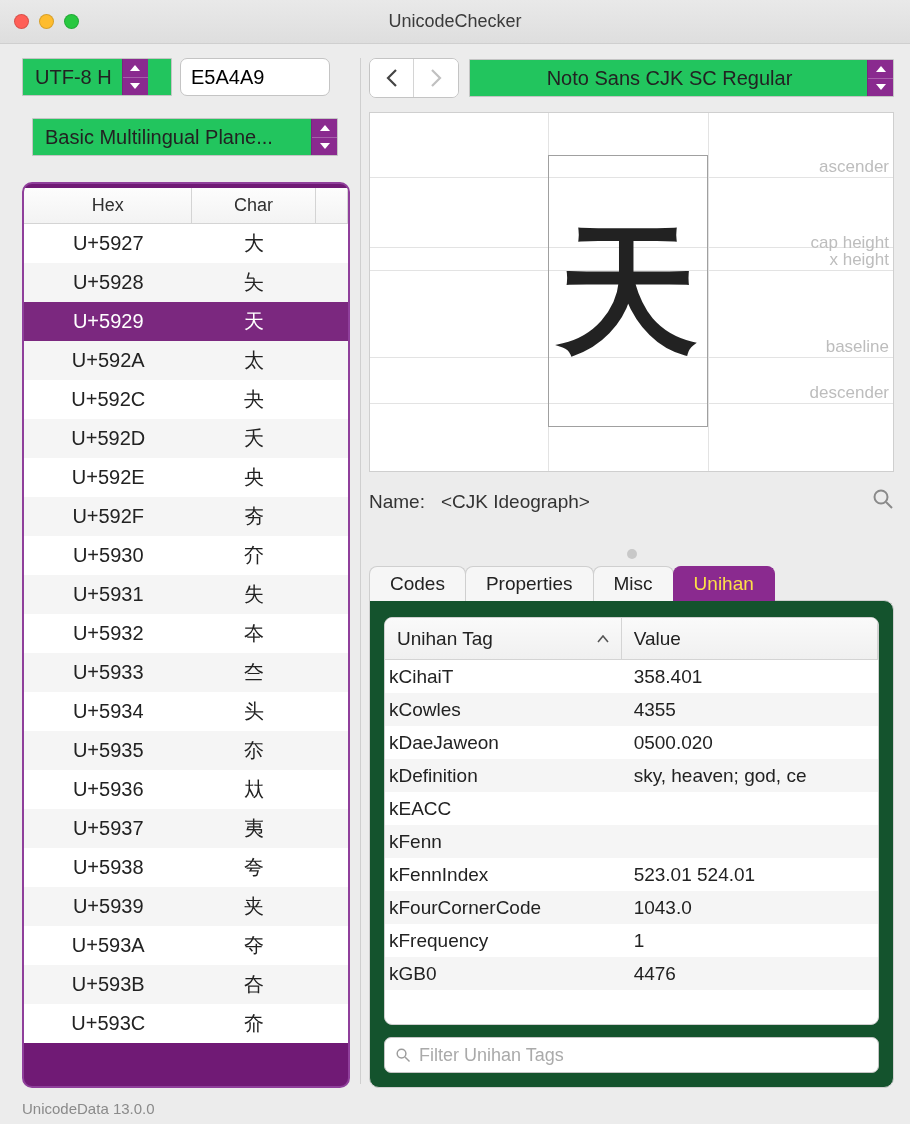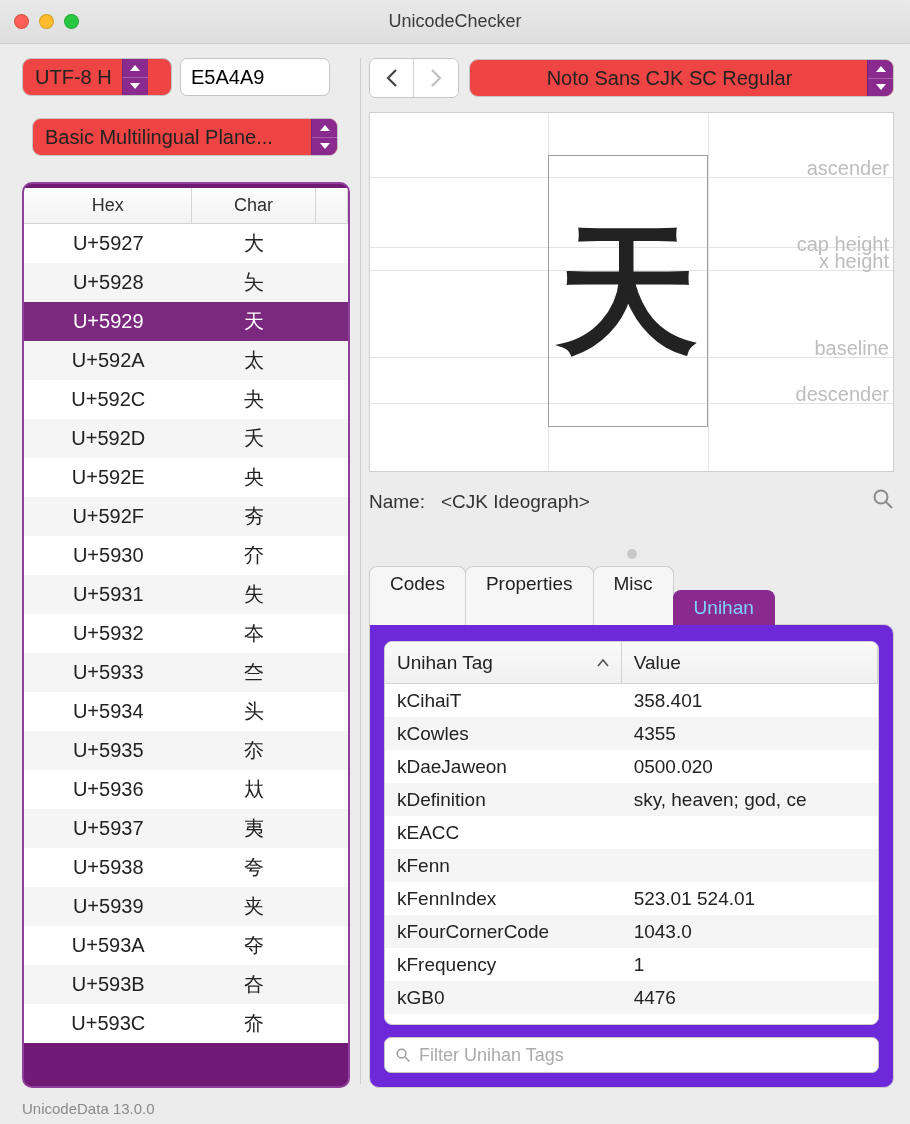--- a/index.html
+++ b/index.html
@@ -28,22 +28,22 @@
   .tl.red{background:#ff5f57}.tl.yellow{background:#febc2e}.tl.green{background:#28c840}
   .title { flex:1; text-align:center; font-size:18px; color:#3b3b3b; font-weight:400; margin-left:-90px;}
   
   .content { display:flex; height: calc(1124px - 44px - 26px); }
   .left { width: 360px; padding: 14px 10px 10px 22px; display:flex; flex-direction:column; }
   .right { flex:1; padding: 14px 16px 10px 8px; display:flex; flex-direction:column; border-left:0; }
   .divider-v { width:1px; background:#cfcfcf; margin-top:14px; margin-bottom:14px;}
   
   .encoding-row { display:flex; gap:8px; }
   .pill-select {
-    height:38px; display:flex; align-items:center; background:#ef4444;
-    border:1px solid #c4c4c4; border-radius:9px; overflow:hidden;
+    height:38px; display:flex; align-items:center; background:#22c55e;
+    border:1px solid #c4c4c4; border-radius:1px; overflow:hidden;
     font-size:20px;
   }
   .pill-select .lbl { padding: 0 10px 0 12px; white-space:nowrap; overflow:hidden; text-overflow:ellipsis;}
   .stepper {
     width:26px; align-self:stretch; background:#8a2a8f;
     display:flex; flex-direction:column; border-left:1px solid #7a2580;
   }
   .stepper div { flex:1; display:flex; align-items:center; justify-content:center; }
   .stepper div:first-child { border-bottom:1px solid rgba(255,255,255,0.25);}
   .stepper svg { width:10px; height:6px; fill:#fff;}
@@ -85,21 +85,21 @@
   .font-select { flex:1; }
   .font-select .lbl{ flex:1; text-align:center;}
   
   .glyph-panel {
     margin-top:14px; height:360px; border:1px solid #cfcfcf; background:#fff;
     position:relative; overflow:hidden;
   }
   .gp-grid { position:absolute; inset:0; }
   .gp-hline{position:absolute; left:0; right:0; height:1px; background:#e3e3e3;}
   .gp-vline{position:absolute; top:0; bottom:0; width:1px; background:#e3e3e3;}
-  .gp-label{position:absolute; right:4px; font-size:20px; color:#bdbdbd;}
+  .gp-label{position:absolute; right:4px; font-size:17px; color:#bdbdbd;}
   .glyph-box {
     position:absolute; left:178px; top:42px; width:160px; height:272px;
     border:1px solid #a0a0a0; display:flex; align-items:center; justify-content:center;
   }
   .glyph-box span{font-size:140px; line-height:1; font-weight:700;}
   
   .name-row { display:flex; align-items:center; gap:16px; margin-top:16px; font-size:19px;}
   .name-row .label{color:#333;}
   .name-row .value{color:#333;}
   .name-row .search-icon{margin-left:auto;}
@@ -107,34 +107,34 @@
   .grip { display:flex; justify-content:center; margin:34px 0 6px; }
   .grip span{ width:10px;height:10px;border-radius:50%;background:#c8c8c8; }
   
   .tabbar { display:flex; gap:0; border:0; font-size:19px; }
   .tab {
     padding:6px 20px; background:#f6f6f6;
     border:1px solid #cfcfcf; border-bottom:none;
     border-top-left-radius:8px; border-top-right-radius:8px;
     position:relative; top:1px; margin-right:-1px;
   }
-  .tab.active { background:#8a2a8f; color:#7dd3fc; border-color:#8a2a8f;margin-top:24px;}
+  .tab.active { background:#8a2a8f; color:#fde047; border-color:#8a2a8f;}
   .tab-panel {
     border:1px solid #cfcfcf; border-radius:0 10px 10px 10px;
-    background:#6d28d9; flex:1; min-height:0; padding:16px 14px 14px; display:flex; flex-direction:column;
+    background:#14532d; flex:1; min-height:0; padding:16px 14px 14px; display:flex; flex-direction:column;
   }
   
   .unihan-table { flex:1; border:1px solid #cfcfcf; border-radius:8px; overflow:hidden; background:#fff; display:flex; flex-direction:column;}
   .ut-header{display:flex; height:42px; background:linear-gradient(#fafafa,#f0f0f0); border-bottom:1px solid #d4d4d4; font-size:19px;}
   .ut-header>div{display:flex; align-items:center; padding:0 12px; border-right:1px solid #d4d4d4;}
   .ut-col-tag{width:48%; justify-content:space-between;} .ut-col-val{width:52%; border-right:none;}
   .ut-body{flex:1; overflow:hidden;}
   .urow{display:flex; height:33px; align-items:center; font-size:19px;}
   .urow:nth-child(odd){background:#fff;} .urow:nth-child(even){background:#f5f5f5;}
-  .urow .t{width:48%; padding:0 12px;} .urow .v{width:52%; padding:0 12px; white-space:nowrap; overflow:hidden; text-overflow:clip;}
+  .urow .t{width:48%; padding:0 4px;} .urow .v{width:52%; padding:0 12px; white-space:nowrap; overflow:hidden; text-overflow:clip;}
   
   .filter-box {
     margin-top:12px; height:36px; border:1px solid #c4c4c4; border-radius:7px; background:#fff;
     display:flex; align-items:center; padding:0 10px; gap:8px; font-size:18px; color:#9c9c9c;
   }
   .filter-box input{flex:1; border:none; outline:none; font-size:18px; font-family:inherit; color:#333; background:transparent;}
   .filter-box input::placeholder{color:#aaa;}
   
   .footer { height:26px; padding:2px 0 0 22px; font-size:15px; color:#8a8a8a;}
 </style>

